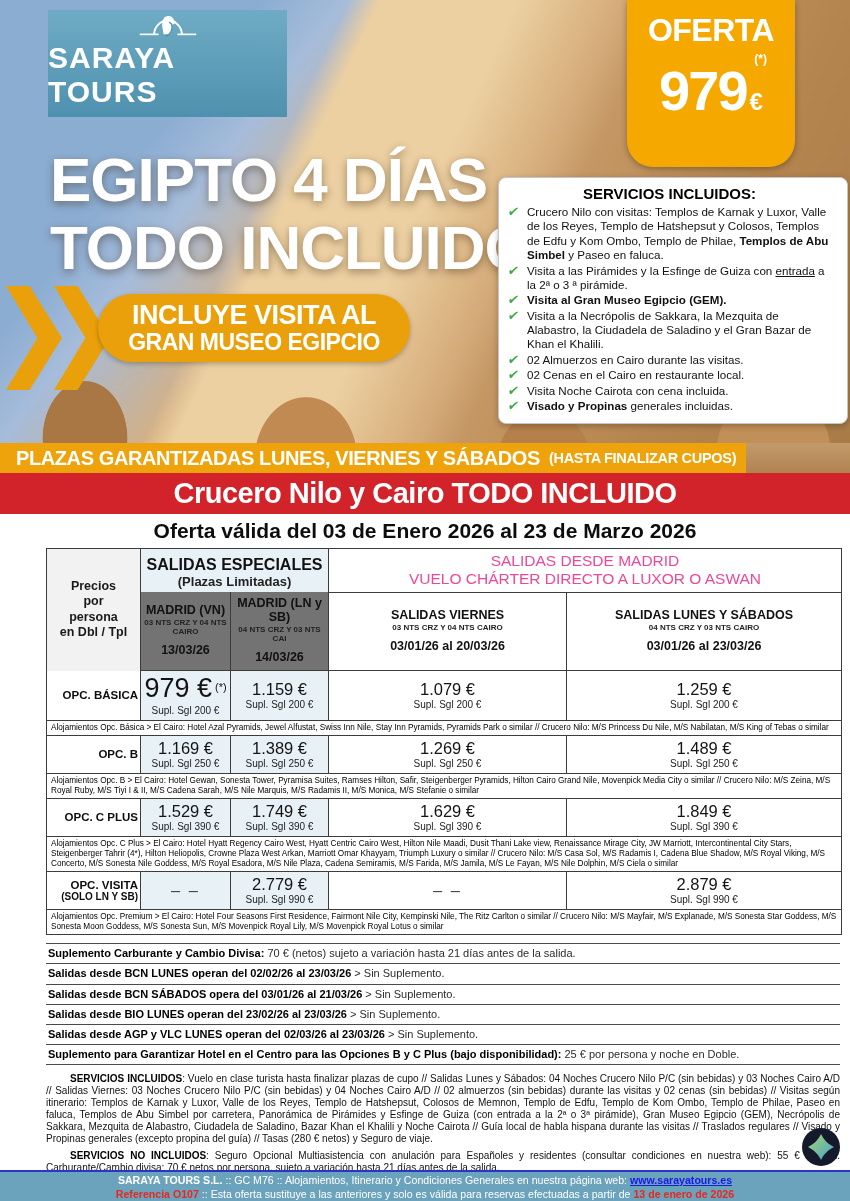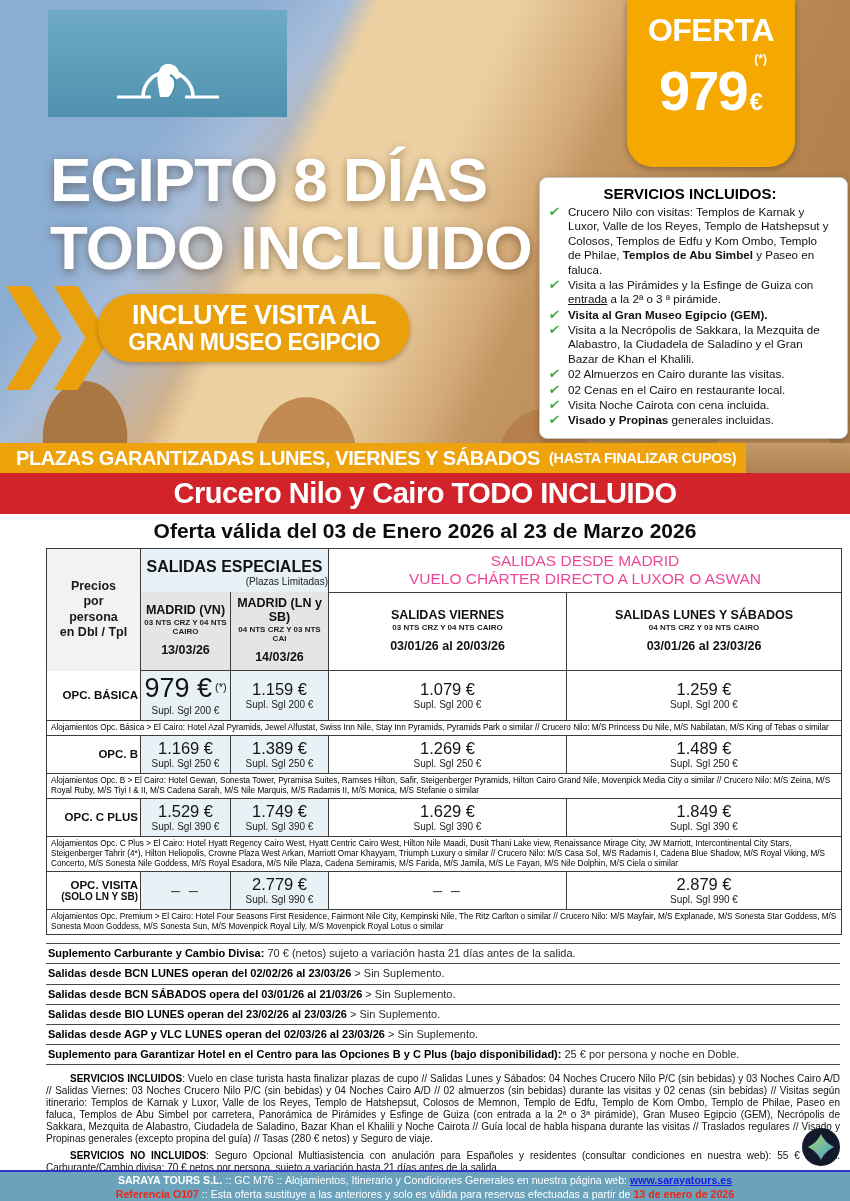--- a/index.html
+++ b/index.html
@@ -48,21 +48,21 @@
     position:absolute; right:55px; top:0; width:168px; height:167px;
     background:#f5a800; border-radius:0 0 26px 26px; color:#fff; text-align:center;
     box-shadow:0 2px 6px rgba(0,0,0,.3); padding-top:14px;
   }
   .offer-t{ font-weight:800; font-size:32px; line-height:1.06; letter-spacing:-0.5px; }
   .offer-star{ font-weight:700; font-size:12px; text-align:right; padding-right:28px; margin-top:4px; }
   .offer-price{ font-weight:800; font-size:56px; line-height:0.9; letter-spacing:-2px; }
   .offer-price .cur{ font-size:24px; font-weight:700; letter-spacing:0; margin-left:3px; }
 
   .services{
-    position:absolute; right:2px; top:177px; width:309px; background:#fff;
+    position:absolute; right:2px; top:177px; width:350px; background:#fff;
     border:1px solid #c6c6c6; border-radius:8px; padding:7px 16px 9px 9px;
     box-shadow:0 2px 6px rgba(0,0,0,.25);
   }
   .sv-title{ text-align:center; font-weight:700; font-size:15px; margin-bottom:3px; color:#000; }
   .sv-list{ list-style:none; }
   .sv-list li{ position:relative; padding-left:19px; font-size:11.6px; line-height:1.24; color:#111; margin-bottom:1px; }
   .sv-check{ position:absolute; left:0; top:-1px; color:#3fa944; font-weight:700; font-size:13px; transform:skewX(-10deg); }
   .sv-list .b{ font-weight:700; }
   .sv-list .u{ text-decoration:underline; }
 
@@ -82,28 +82,28 @@
 
   
   .tbl{ border-collapse:collapse; margin:2px 8px 0 46px; width:796px; border:1.8px solid #3c3c3c; table-layout:fixed; }
   .tbl td{ vertical-align:middle;margin-top:44px; }
   .corner{
     width:94px; background:#f2f2f2; text-align:center; font-weight:700; font-size:12.5px;
     line-height:1.25; white-space:pre-line; border-right:1.4px solid #3c3c3c; color:#1a1a1a;
   }
   .g1{ background:#e8f1f6; text-align:center; padding:4px 0 0 0; }
   .g1t{ font-weight:700; font-size:16px; color:#111; }
-  .g1s{ font-weight:400; font-size:10px; color:#222;text-align:right; }
+  .g1s{ font-weight:700; font-size:13px; color:#222; }
   .g2{ text-align:center; border-left:1.4px solid #3c3c3c; border-bottom:1.3px solid #3c3c3c; padding:3px 0; }
   .g2 div{ font-weight:400; font-size:15.5px; color:#ec4899; line-height:1.18; }
   .ch{ text-align:center; padding:4px 2px 6px 2px; }
   .ch .cname{ font-weight:700; font-size:12.5px; color:#111; }
   .ch .cnights{ font-weight:700; font-size:8px; color:#222; margin-top:1px; }
   .ch .cdates{ font-weight:700; font-size:12.5px; color:#111; margin-top:7px; }
-  .ch.special{ background:#e5e5e5; }
+  .ch.special{ background:#737373; }
   .ch + .ch{ border-left:1.4px solid #3c3c3c; }
   thead .ch{ border-bottom:1.4px solid #3c3c3c; }
   .opt{ text-align:right; font-weight:700; font-size:11.5px; color:#0d0d0d; padding:2px; }
   .opt .opt2{ font-size:10px; }
   .pc{ text-align:center; padding:3px 2px 4px 2px; border-left:1.2px solid #3c3c3c; }
   .pc.special{ background:#e8f1f6; }
   .pmain{ font-weight:400; font-size:16.5px; color:#141414; line-height:1.1; }
   .pc.bigp .pmain{ font-size:27px; }
   .pmain .star{ font-size:11px; vertical-align:6px; }
   .pmain.dash{ color:#444; font-weight:400; letter-spacing:2px; }
@@ -143,24 +143,25 @@
 
   <div class="hero">
     <div class="logo-box">
       <svg width="110" height="56" viewBox="0 0 110 56">
         <path d="M4 44 H38" stroke="#fff" stroke-width="3" fill="none"></path>
         <path d="M72 44 H106" stroke="#fff" stroke-width="3" fill="none"></path>
         <path d="M30 44 A25 25 0 0 1 80 44" stroke="#fff" stroke-width="3.5" fill="none"></path>
         <path d="M48 14 q-5 8 -3 18 l2 12 h12 q5 -9 3 -17 l6 -3 q3 -3 -2 -5 q-2 -7 -9 -8 q-5 -1 -9 3 z" fill="#fff"></path>
         <path d="M57 22 q9 4 3 18 q-3 6 -9 7" stroke="#4e91ae" stroke-width="2.4" fill="none"></path>
       </svg>
+      <div class="logo-text">SARAYA TOURS</div>
     </div>
 
     <div class="hero-title">
-      <div>EGIPTO 8 DÍAS</div>
+      <div>EGIPTO 4 DÍAS</div>
       <div>TODO INCLUIDO</div>
     </div>
 
     <div class="chevrons">
       <span class="chev"></span>
         <span class="chev c2"></span>
     </div>
 
     <div class="pill">
       <div class="pill-l1">INCLUYE VISITA AL</div>

